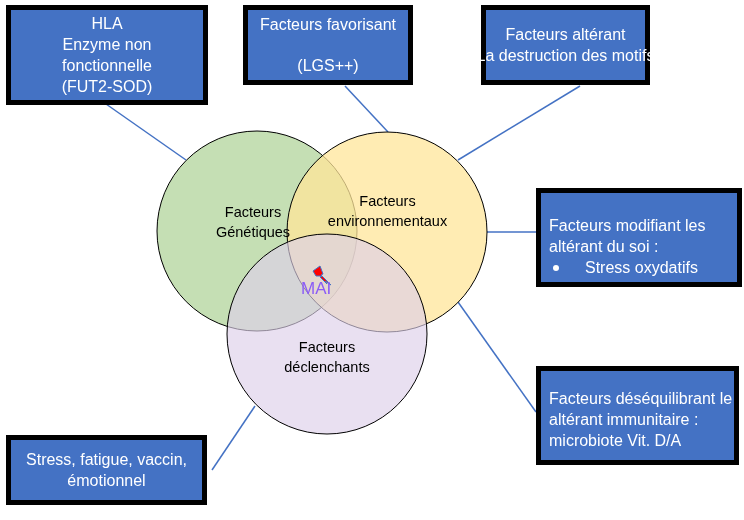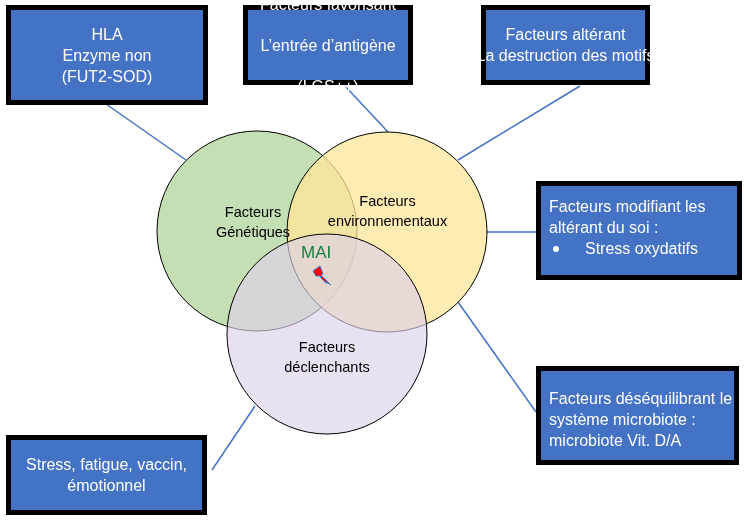--- a/index.html
+++ b/index.html
@@ -7,21 +7,21 @@
            font-family: "Liberation Sans", "DejaVu Sans", sans-serif; }
     .canvas { position: absolute; left: 0; top: 0; width: 744px; height: 520px; }
     .box { position: absolute; background: #4472c4; border: 5px solid #000000;
            color: #ffffff; font-size: 16px; line-height: 21px; box-sizing: border-box; }
     .box.center { text-align: center; display: flex; flex-direction: column; justify-content: center; align-items: center; }
     .box .line { display: block; white-space: nowrap; }
     .box.left { padding: 10px 0 0 8px; text-align: left; }
     .bullet-row { display: flex; align-items: center; white-space: nowrap; }
     .bullet-row .dot { width: 6px; height: 6px; border-radius: 50%; background: #fff; margin: 0 26px 0 4px; }
     .label { position: absolute; font-size: 14.5px; line-height: 20px; color: #000000; text-align: center; white-space: nowrap; }
-    .mai { position: absolute; font-size: 17px; color: #15803d; }
+    .mai { position: absolute; font-size: 17px; color: #8b5cf6; margin-top: 36px; }
   </style>
 </head>
 <body>
 
 <svg class="canvas" width="744" height="520" viewBox="0 0 744 520">
 
   <line x1="106" y1="104" x2="186" y2="160" stroke="#4472c4" stroke-width="1.5"></line>
   <line x1="345" y1="86" x2="388" y2="132" stroke="#4472c4" stroke-width="1.5"></line>
   <line x1="580" y1="86" x2="458" y2="160" stroke="#4472c4" stroke-width="1.5"></line>
   <line x1="487" y1="232" x2="538" y2="232" stroke="#4472c4" stroke-width="1.5"></line>
@@ -47,45 +47,45 @@
 </div>
 <div class="label" style="left:270px; top:337px; width:114px;">
   <span class="line" style="display:block">Facteurs</span>
   <span class="line" style="display:block">déclenchants</span>
 </div>
 <div class="mai" style="left:301px; top:243px;">MAI</div>
 
 <div class="box center" style="left:6px; top:5px; width:202px; height:100px;">
   <span class="line">HLA</span>
   <span class="line">Enzyme non</span>
+  <span class="line">fonctionnelle</span>
   <span class="line">(FUT2-SOD)</span>
 </div>
 
 <div class="box center" style="left:243px; top:5px; width:170px; height:80px;gap:20px;">
   <span class="line">Facteurs favorisant</span>
-  <span class="line">L’entrée d’antigène</span>
   <span class="line">(LGS++)</span>
 </div>
 
 <div class="box center" style="left:481px; top:5px; width:169px; height:80px;">
   <span class="line">Facteurs altérant</span>
   <span class="line">La destruction des motifs</span>
 </div>
 
-<div class="box left" style="left:536px; top:181px; width:206px; height:99px; padding-top:10px;">
+<div class="box left" style="left:536px; top:188px; width:206px; height:99px; padding-top:22px;">
   <span class="line">Facteurs modifiant les</span>
   <span class="line">altérant du soi :</span>
   <div class="bullet-row">
     <span class="dot"></span>
     <span>Stress oxydatifs</span>
   </div>
 </div>
 
 <div class="box left" style="left:536px; top:366px; width:203px; height:99px; padding-top:17px;">
   <span class="line">Facteurs déséquilibrant le</span>
-  <span class="line">système microbiote :</span>
+  <span class="line">altérant immunitaire :</span>
   <span class="line">microbiote Vit. D/A</span>
 </div>
 
-<div class="box center" style="left:6px; top:435px; width:201px; height:80px;">
+<div class="box center" style="left:6px; top:435px; width:201px; height:70px;">
   <span class="line">Stress, fatigue, vaccin,</span>
   <span class="line">émotionnel</span>
 </div>
 
 </body></html>

